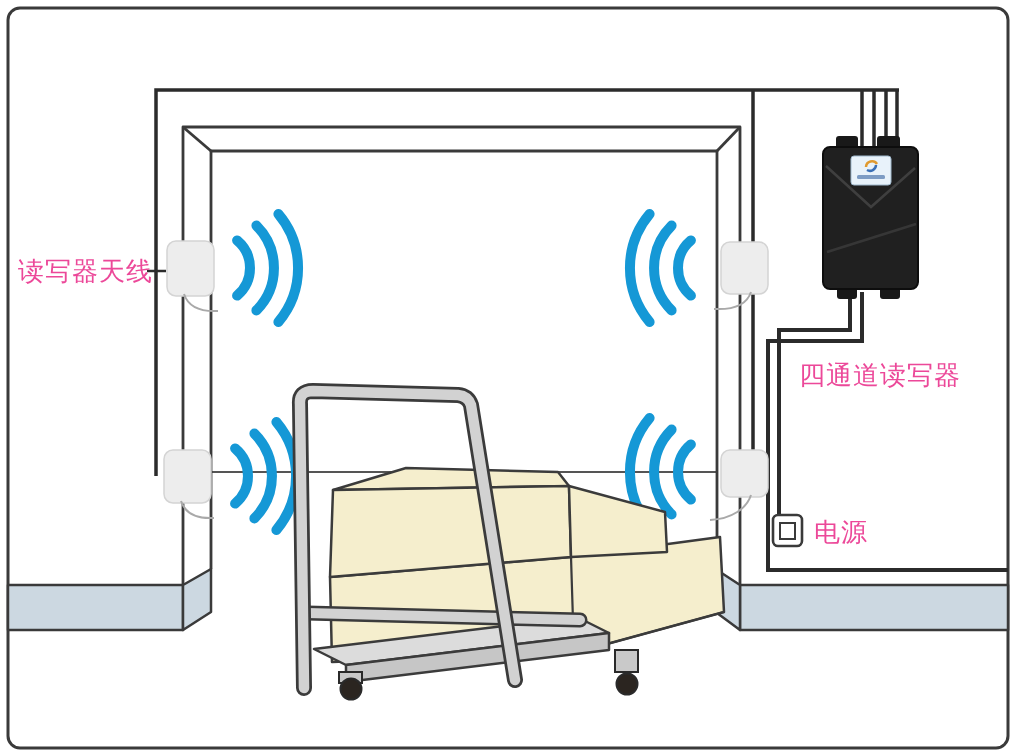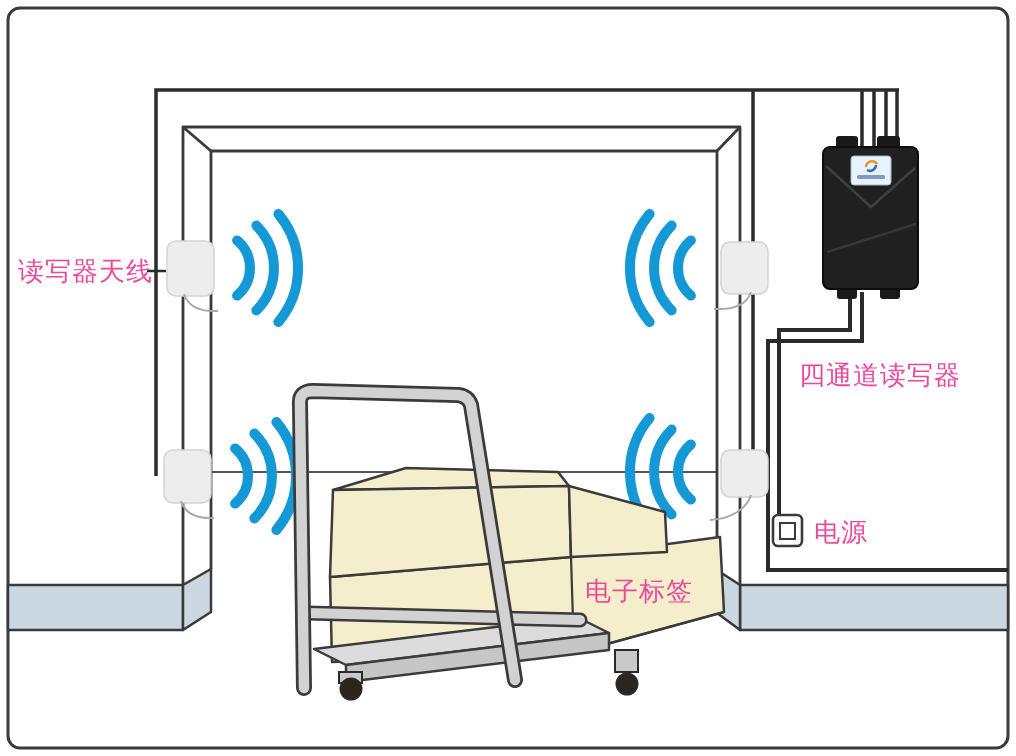--- a/index.html
+++ b/index.html
@@ -133,15 +133,14 @@
     </g>
 
     <g fill="#ffffff" stroke="#3a3a3a">
       <rect x="773" y="515" width="29" height="31" rx="5" stroke-width="2.6"></rect>
       <rect x="780" y="523" width="15" height="16" stroke-width="2"></rect>
     </g>
   </svg>
 
   <div class="lbl" style="left:18px;top:257px;">读写器天线</div>
   <div class="lbl" style="left:799px;top:361px;">四通道读写器</div>
-  <div class="lbl" style="left:585px;top:577px;">电子标签</div>
   <div class="lbl" style="left:814px;top:518px;text-align:center;">电源</div>
 </div>
 
 </body></html>

